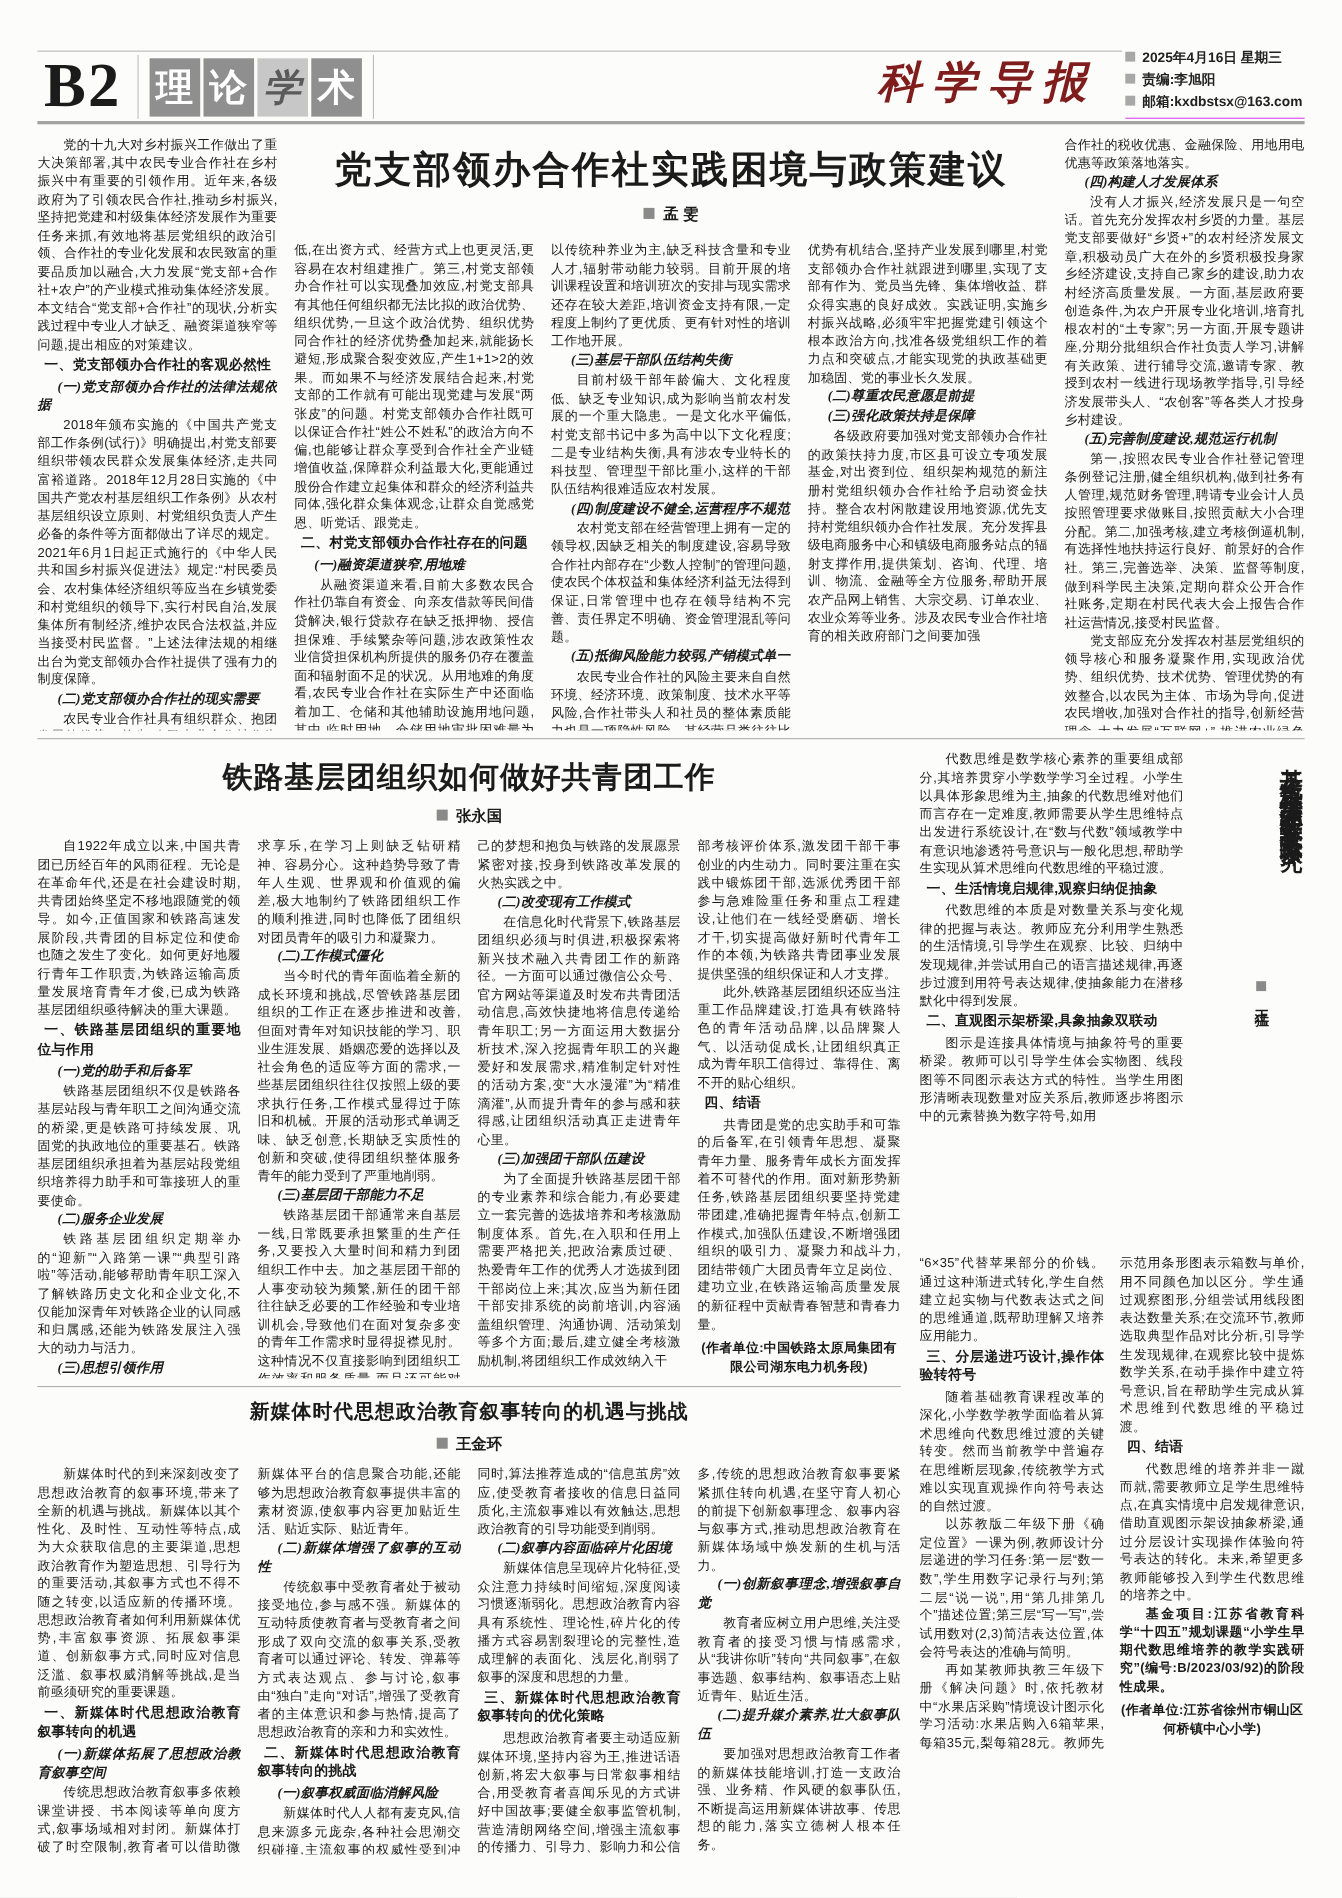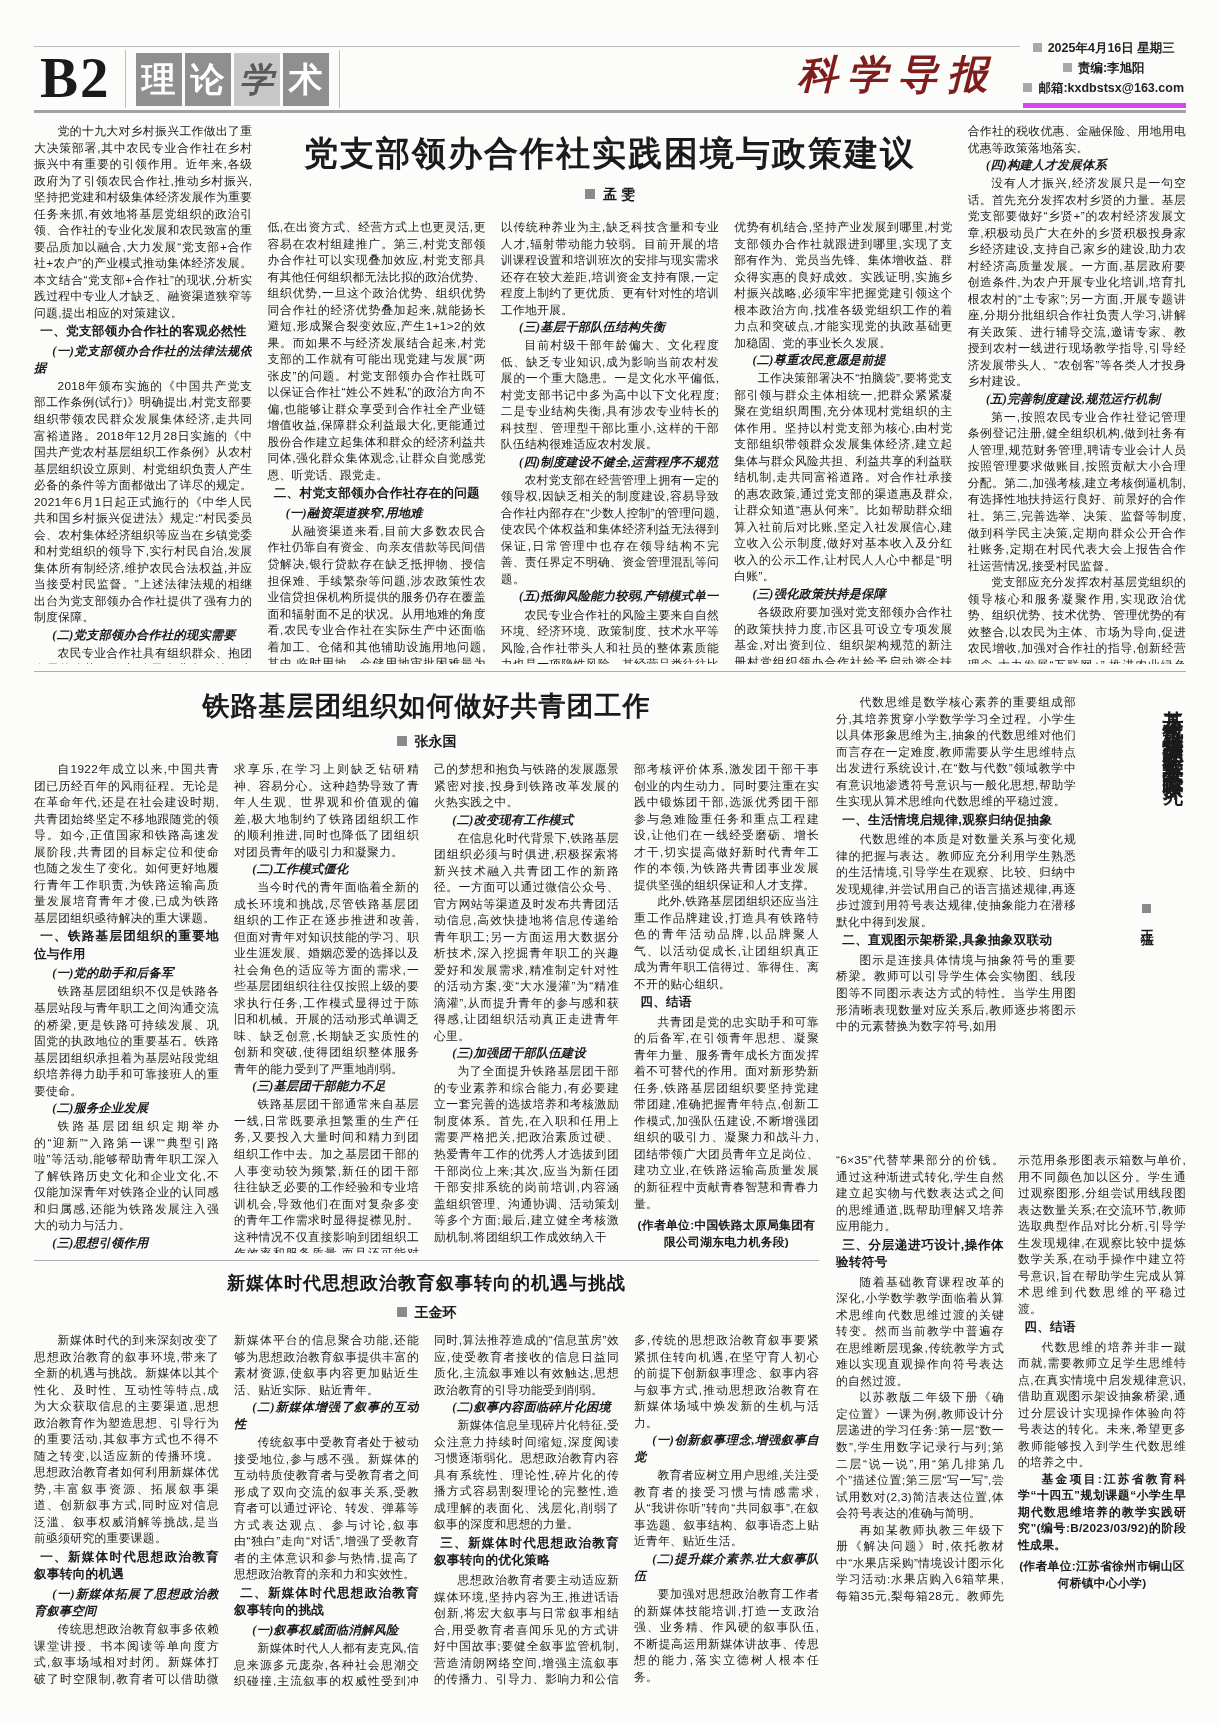--- a/index.html
+++ b/index.html
@@ -14,21 +14,21 @@
                 letter-spacing:2px; padding:0 14px 2px 6px; }
   .sec-sep { width:1px; background:#bdbdbd; height:58px; margin:0 10px 0 0; }
   .sec-boxes { display:flex; gap:3px; align-items:flex-end; padding-bottom:2px; }
   .sec-box { width:46px; height:53px; background:#8f8f8f; color:#fff; font-weight:bold; font-size:34px;
              display:flex; align-items:center; justify-content:center; }
   .sec-box.alt { background:#c7c7c7; color:#5a5a5a; font-family:"Liberation Serif",serif; font-style:italic; }
   .hdr-fill { flex:1; }
   .masthead { font-family:"Liberation Serif",serif; font-style:italic; font-weight:bold; font-size:40px;
               color:#7f1d1d; letter-spacing:10px; padding:0 26px 6px 0; white-space:nowrap; }
   .hdr-info { font-size:12.5px; line-height:1.6; color:#222; font-weight:bold; white-space:nowrap;
-              border-bottom:5px solid #d946ef; padding:0 2px 5px 0;text-align:center; }
+              border-bottom:1px solid #d946ef; padding:0 2px 5px 0; }
   .sq { display:inline-block; width:9px; height:9px; background:#a8a8a8; margin-right:6px; }
   .hdr-rule { border-bottom:3px solid #a2a2a2; margin-top:2px; }
   
   .cols { display:flex; gap:15px; }
   .col  { flex:1 1 0; overflow:hidden; font-size:11.8px; line-height:1.4; letter-spacing:.3px;
           text-align:justify; }
   .b-p   { text-indent:2em; }
   .b-pc  { text-indent:0; }
   .b-h1  { font-weight:bold; font-size:12.6px; text-indent:.5em; margin:2px 0; }
   .b-h2  { font-weight:bold; font-style:italic; font-family:"Liberation Serif",serif;
@@ -45,21 +45,21 @@
   .coop-head { position:absolute; top:8px; left:18%; width:64%; text-align:center; }
   .coop-title { font-size:34px; font-weight:bold; letter-spacing:2px; white-space:nowrap; }
   
   .bands { display:grid; grid-template-columns:1fr 350px; column-gap:17px; margin-top:2px; }
   .rail-title { text-align:center; font-size:27px; font-weight:bold; letter-spacing:1px; margin-top:8px; }
   .rail .col { height:492px; }
   .media-title { text-align:center; font-size:18px; font-weight:bold; letter-spacing:1px;
                  width:80%; margin:10px auto 0 auto; }
   .media .col { height:354px; }
   
-  .math-upper { display:flex; gap:10px; height:450px; margin-top:14px; }
+  .math-upper { display:flex; gap:10px; height:450px; margin-top:2px; }
   .math-upper .ucol { flex:1 1 0; overflow:hidden; font-size:11.8px; line-height:1.4;
                       letter-spacing:.3px; text-align:justify; }
   .vtitle-zone { width:100px; display:flex; justify-content:flex-end; }
   .vbyline { writing-mode:vertical-rl; font-size:13px; font-weight:bold; padding-top:210px; margin-right:4px; }
   .vbsq { display:inline-block; width:9px; height:9px; background:#8a8a8a; margin-bottom:6px; }
   .vtitle { writing-mode:vertical-rl; font-size:21px; font-weight:bold; letter-spacing:4px; line-height:1.25; }
   .math-lower { column-count:2; column-gap:14px; height:548px; overflow:hidden; margin-top:8px;
                 font-size:11.8px; line-height:1.4; letter-spacing:.3px; text-align:justify; }
 </style>
 </head>
@@ -113,21 +113,20 @@
           <div class="b-h2">(三)基层干部队伍结构失衡</div>
           <div class="b-p">目前村级干部年龄偏大、文化程度低、缺乏专业知识,成为影响当前农村发展的一个重大隐患。一是文化水平偏低,村党支部书记中多为高中以下文化程度;二是专业结构失衡,具有涉农专业特长的科技型、管理型干部比重小,这样的干部队伍结构很难适应农村发展。</div>
           <div class="b-h2">(四)制度建设不健全,运营程序不规范</div>
           <div class="b-p">农村党支部在经营管理上拥有一定的领导权,因缺乏相关的制度建设,容易导致合作社内部存在“少数人控制”的管理问题,使农民个体权益和集体经济利益无法得到保证,日常管理中也存在领导结构不完善、责任界定不明确、资金管理混乱等问题。</div>
           <div class="b-h2">(五)抵御风险能力较弱,产销模式单一</div>
           <div class="b-p">农民专业合作社的风险主要来自自然环境、经济环境、政策制度、技术水平等风险,合作社带头人和社员的整体素质能力也是一项隐性风险。其经营品类往往比较单一,产业价值链较短,产品附加值较低,存在“有商标无品牌”的问题,市场信息不对称,销售渠道单一,抗市场风险能力弱。</div>
         </div>
       <div class="col">
           <div class="b-pc">优势有机结合,坚持产业发展到哪里,村党支部领办合作社就跟进到哪里,实现了支部有作为、党员当先锋、集体增收益、群众得实惠的良好成效。实践证明,实施乡村振兴战略,必须牢牢把握党建引领这个根本政治方向,找准各级党组织工作的着力点和突破点,才能实现党的执政基础更加稳固、党的事业长久发展。</div>
           <div class="b-h2">(二)尊重农民意愿是前提</div>
-          <div class="b-p">工作决策部署决不“拍脑袋”,要将党支部引领与群众主体相统一,把群众紧紧凝聚在党组织周围,充分体现村党组织的主体作用。坚持以村党支部为核心,由村党支部组织带领群众发展集体经济,建立起集体与群众风险共担、利益共享的利益联结机制,走共同富裕道路。对合作社承接的惠农政策,通过党支部的渠道惠及群众,让群众知道“惠从何来”。比如帮助群众细算入社前后对比账,坚定入社发展信心,建立收入公示制度,做好对基本收入及分红收入的公示工作,让村民人人心中都是“明白账”。</div>
           <div class="b-h2">(三)强化政策扶持是保障</div>
           <div class="b-p">各级政府要加强对党支部领办合作社的政策扶持力度,市区县可设立专项发展基金,对出资到位、组织架构规范的新注册村党组织领办合作社给予启动资金扶持。整合农村闲散建设用地资源,优先支持村党组织领办合作社发展。充分发挥县级电商服务中心和镇级电商服务站点的辐射支撑作用,提供策划、咨询、代理、培训、物流、金融等全方位服务,帮助开展农产品网上销售、大宗交易、订单农业、农业众筹等业务。涉及农民专业合作社培育的相关政府部门之间要加强</div>
         </div>
       <div class="col">
           <div class="b-pc">合作社的税收优惠、金融保险、用地用电优惠等政策落地落实。</div>
           <div class="b-h2">(四)构建人才发展体系</div>
           <div class="b-p">没有人才振兴,经济发展只是一句空话。首先充分发挥农村乡贤的力量。基层党支部要做好“乡贤+”的农村经济发展文章,积极动员广大在外的乡贤积极投身家乡经济建设,支持自己家乡的建设,助力农村经济高质量发展。一方面,基层政府要创造条件,为农户开展专业化培训,培育扎根农村的“土专家”;另一方面,开展专题讲座,分期分批组织合作社负责人学习,讲解有关政策、进行辅导交流,邀请专家、教授到农村一线进行现场教学指导,引导经济发展带头人、“农创客”等各类人才投身乡村建设。</div>
           <div class="b-h2">(五)完善制度建设,规范运行机制</div>
           <div class="b-p">第一,按照农民专业合作社登记管理条例登记注册,健全组织机构,做到社务有人管理,规范财务管理,聘请专业会计人员按照管理要求做账目,按照贡献大小合理分配。第二,加强考核,建立考核倒逼机制,有选择性地扶持运行良好、前景好的合作社。第三,完善选举、决策、监督等制度,做到科学民主决策,定期向群众公开合作社账务,定期在村民代表大会上报告合作社运营情况,接受村民监督。</div>
           <div class="b-p">党支部应充分发挥农村基层党组织的领导核心和服务凝聚作用,实现政治优势、组织优势、技术优势、管理优势的有效整合,以农民为主体、市场为导向,促进农民增收,加强对合作社的指导,创新经营理念,大力发展“互联网+”,推进农业绿色化、优质化、特色化、品牌化,打造一村一品。</div>

